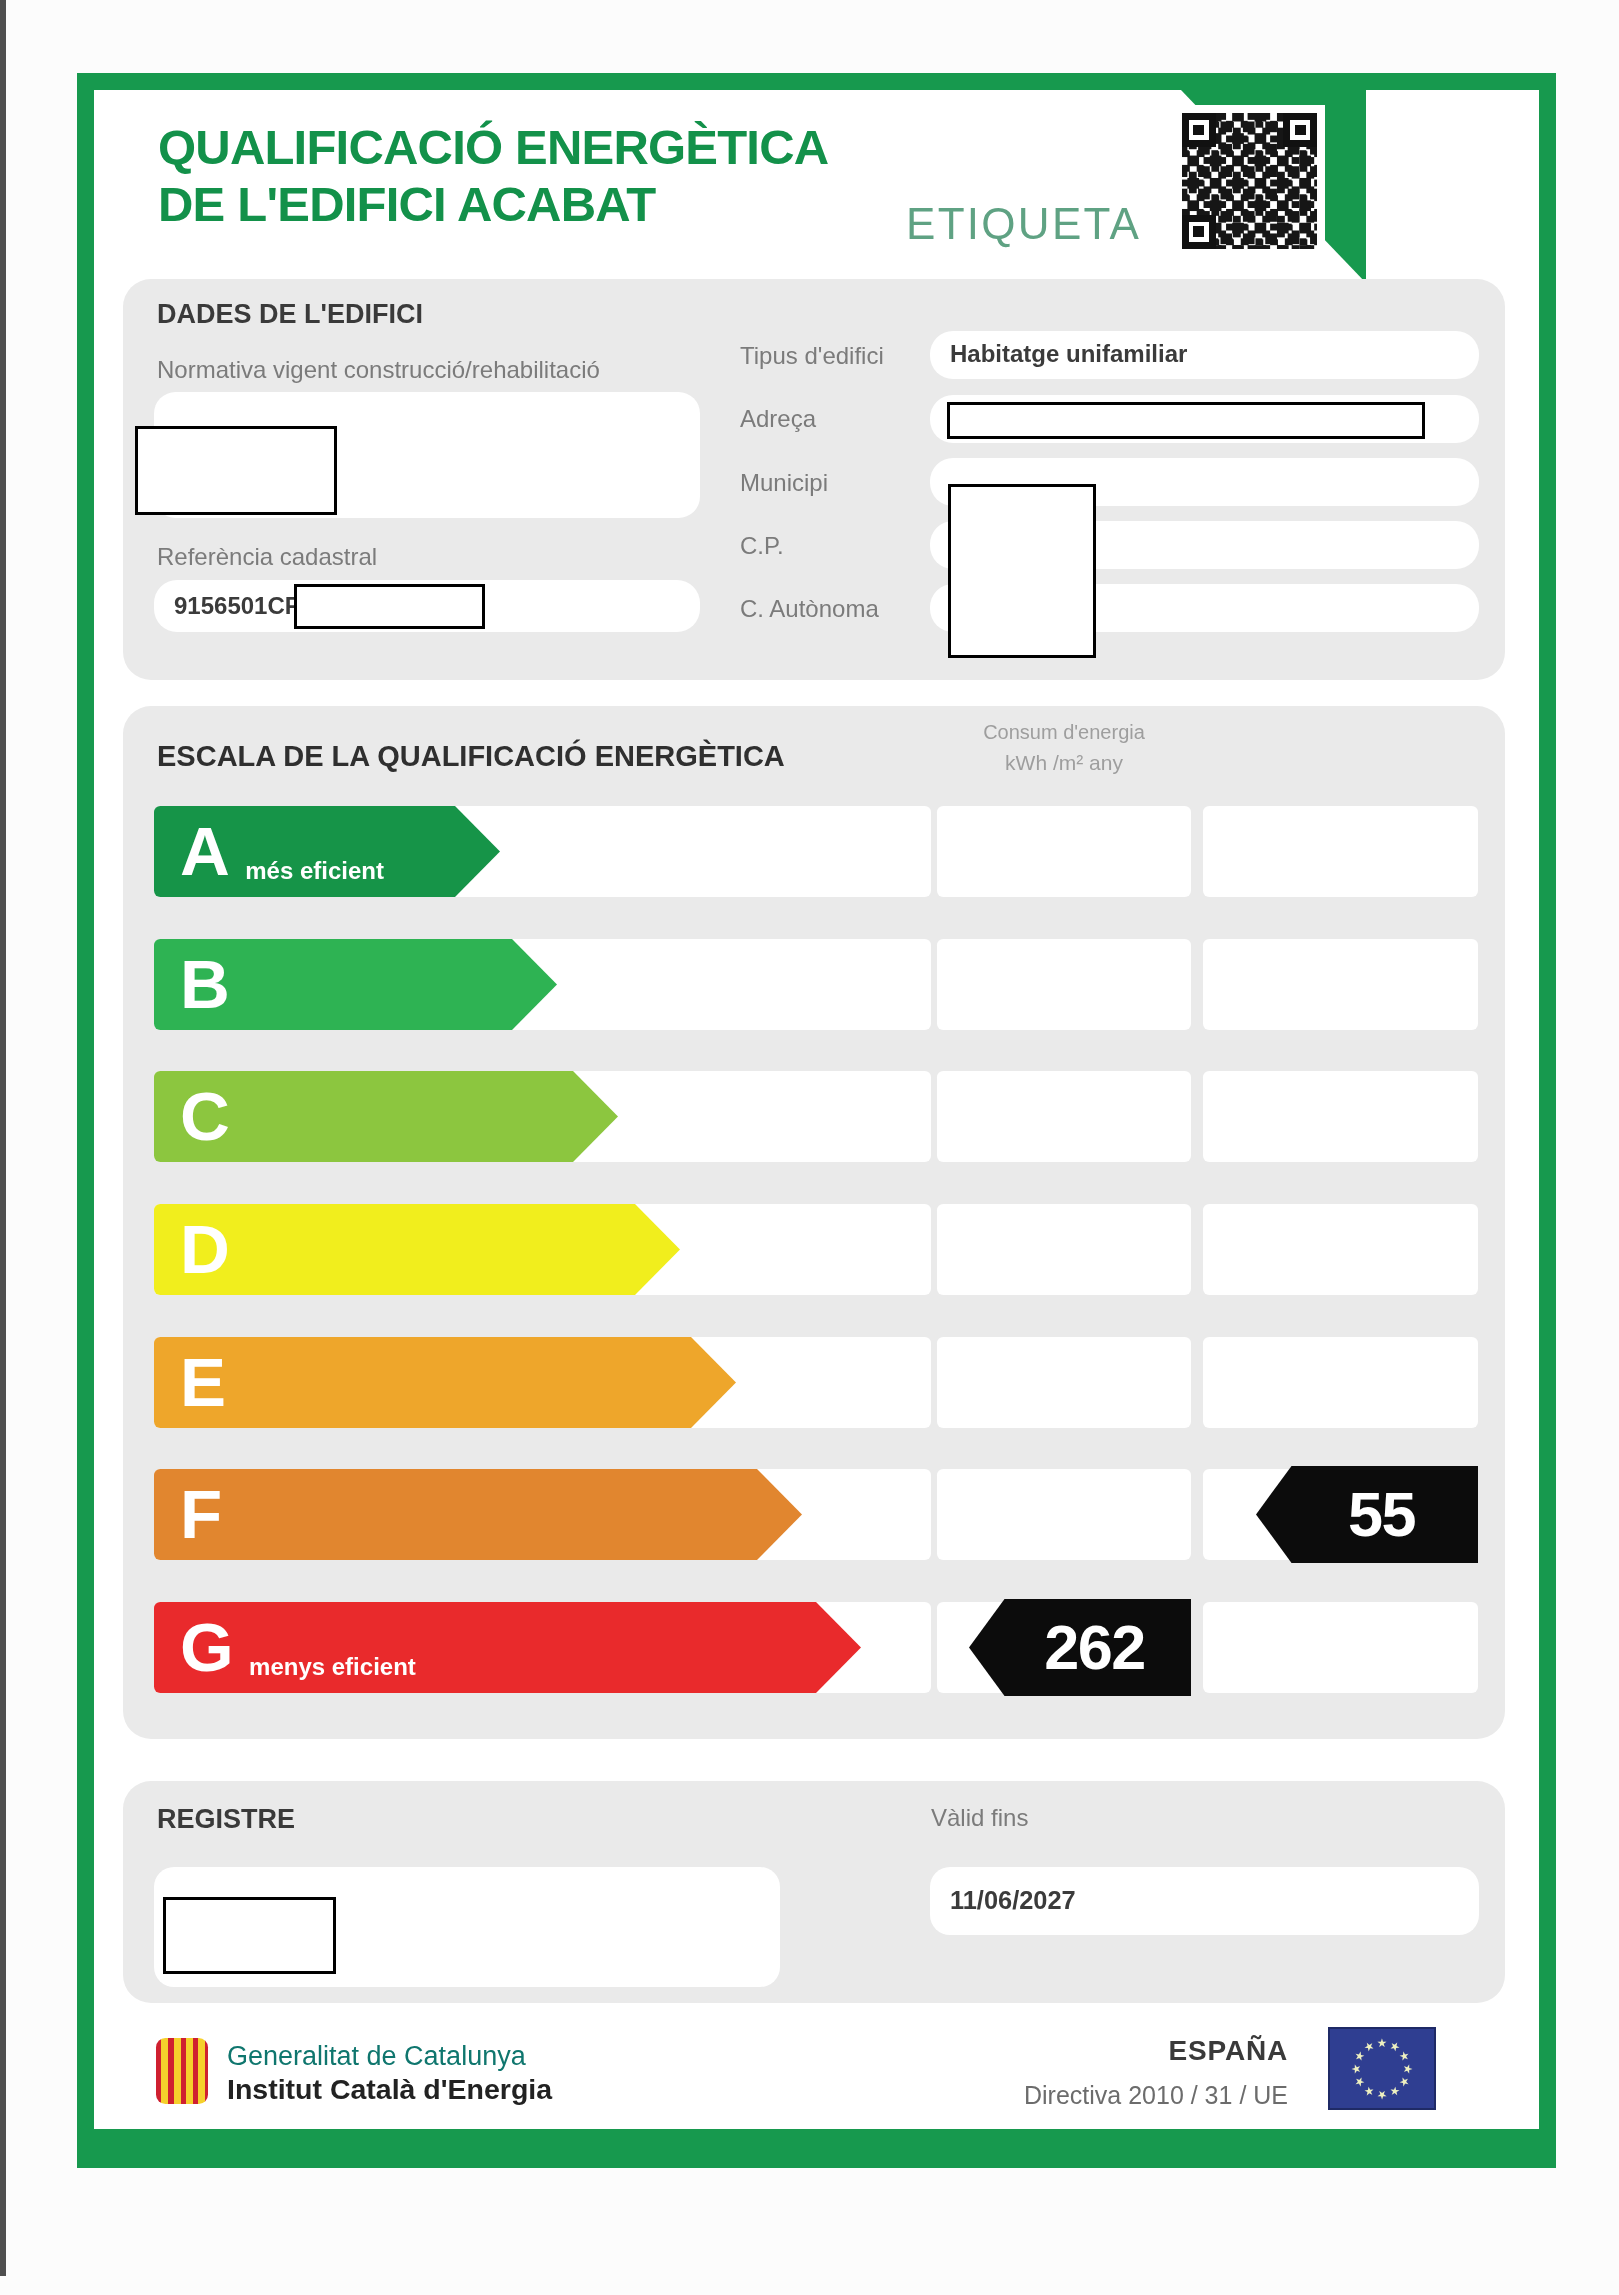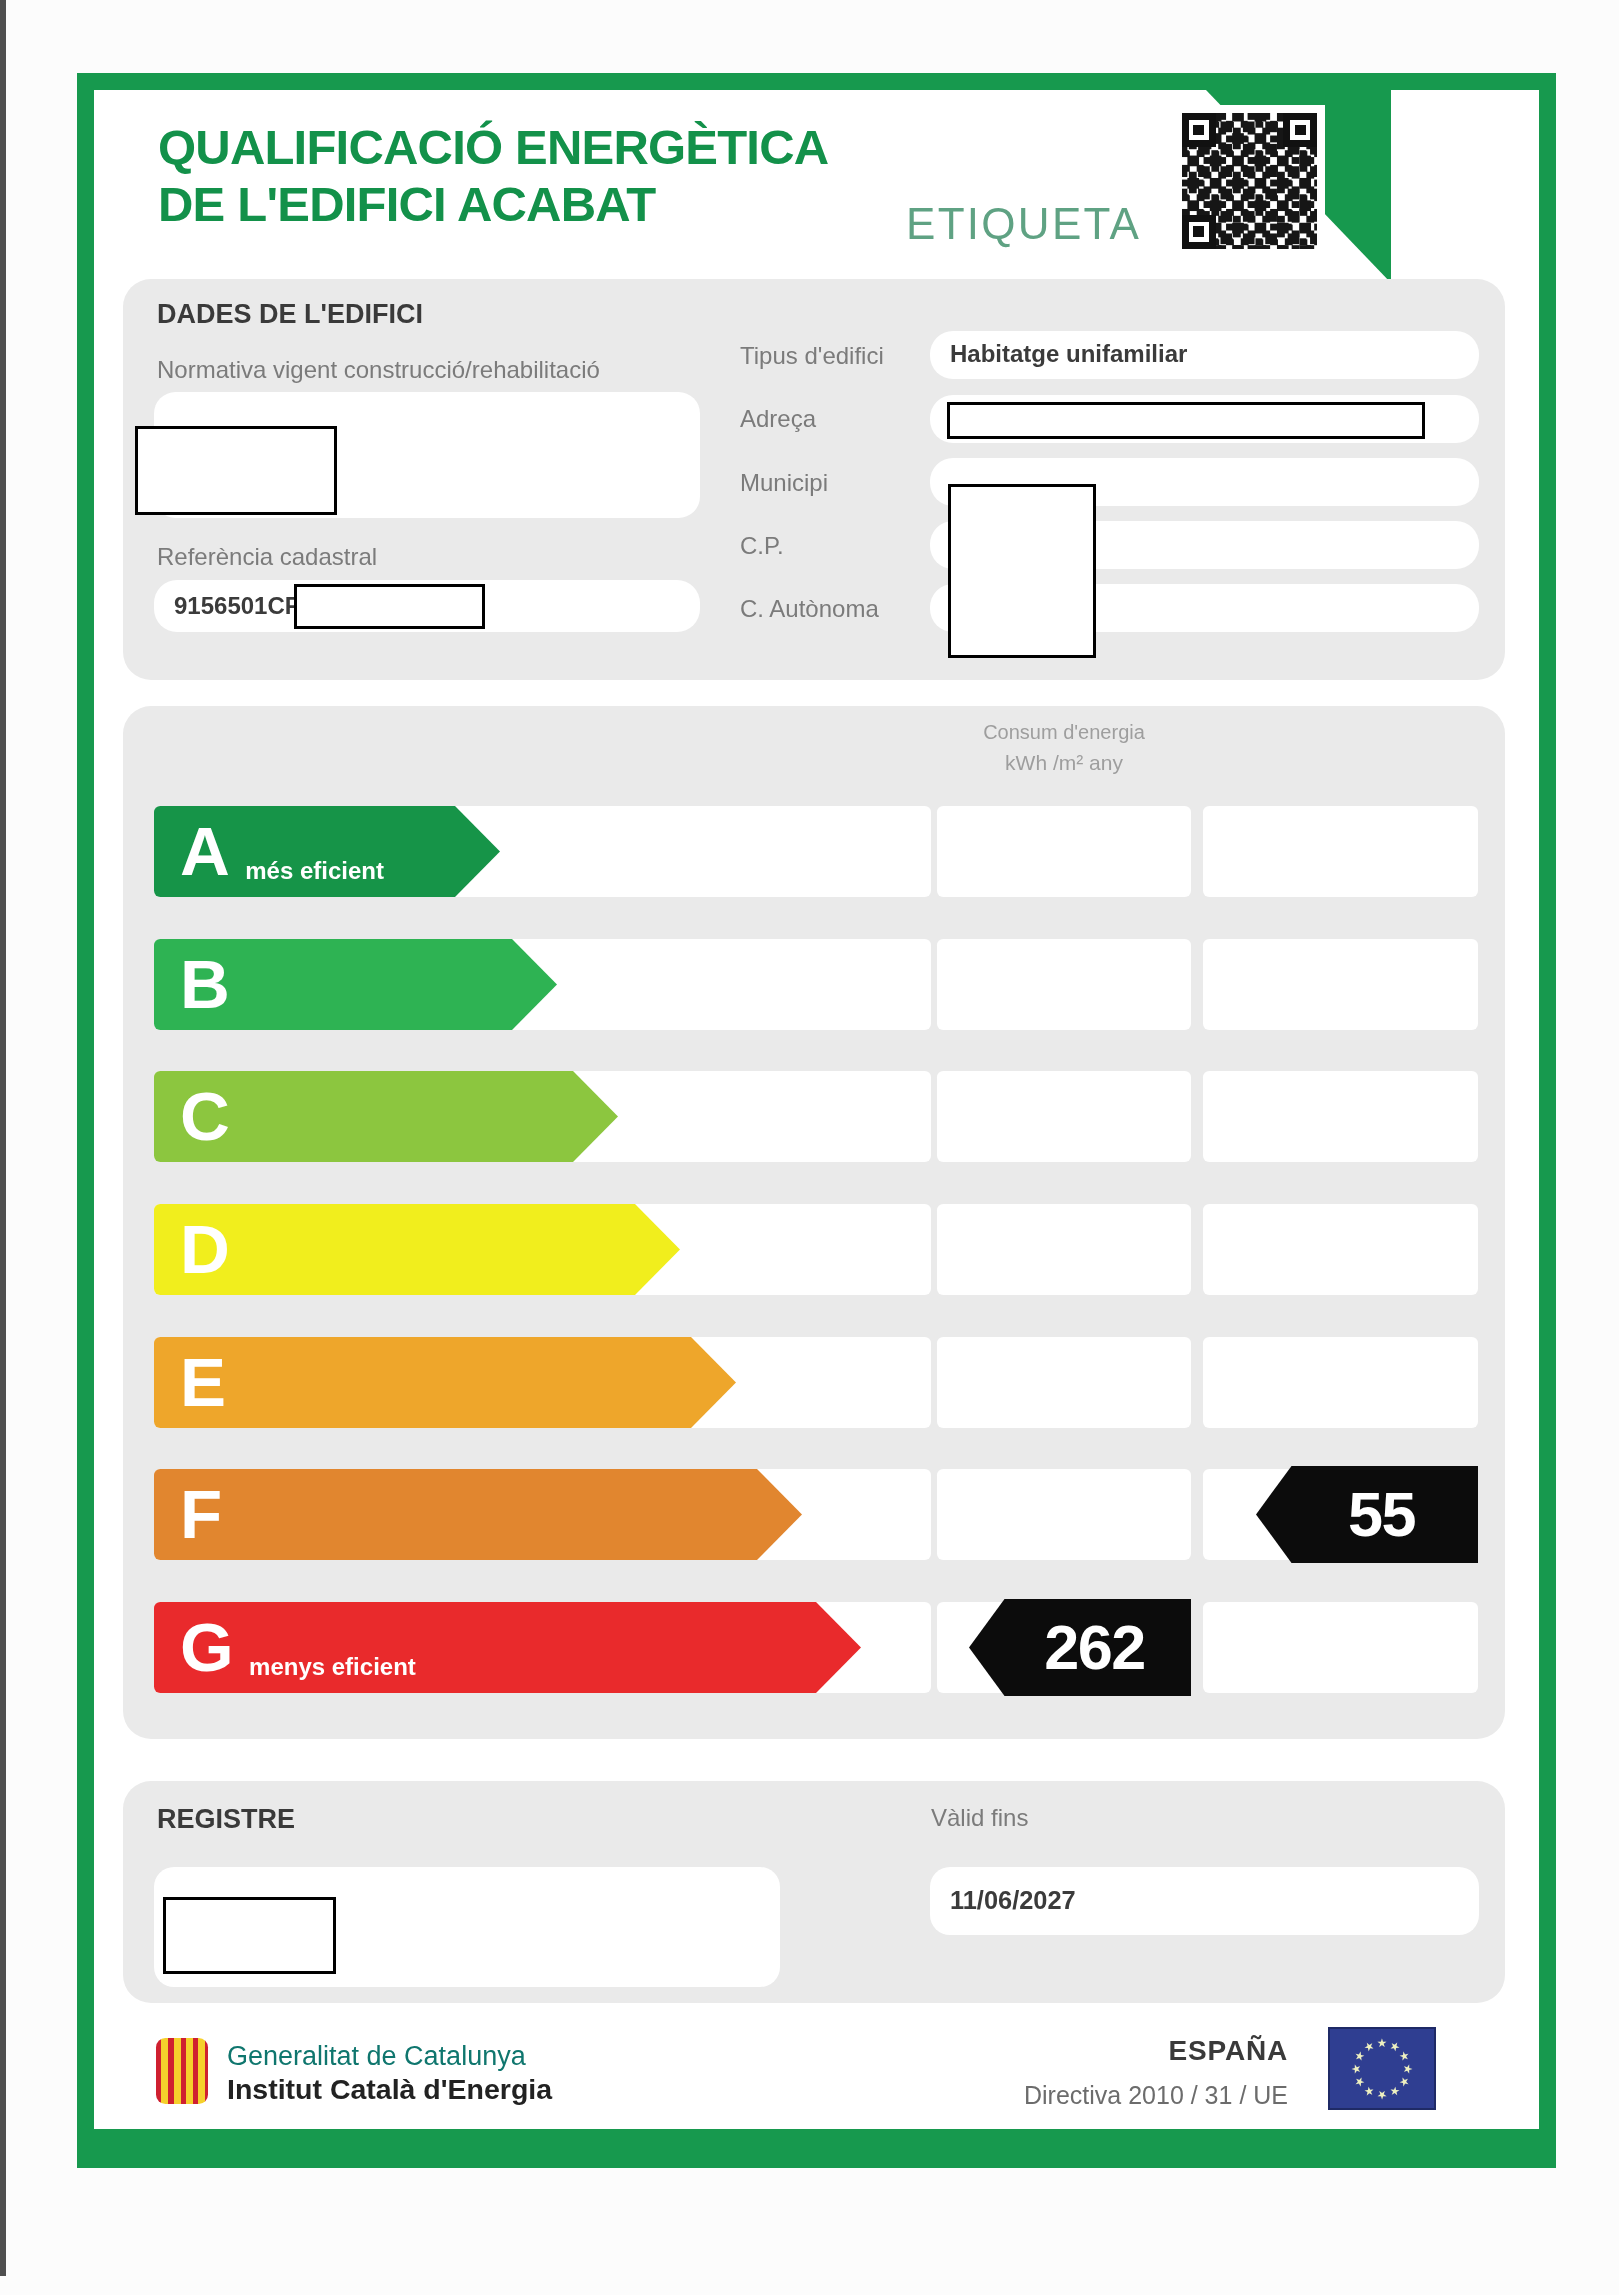--- a/index.html
+++ b/index.html
@@ -11,21 +11,21 @@
   }
   .scan-edge{position:absolute;left:0;top:0;width:6.2px;height:2276px;background:#4f4f4f;}
 
   
   .card{
     position:absolute;left:77px;top:73px;width:1479px;height:2095px;
     box-sizing:border-box;background:#ffffff;
     border-style:solid;border-color:#17994e;
     border-width:17px 17px 39px 17px;
   }
-  .card-content{position:relative;width:1272px;height:2039px;padding-left:25px;}
+  .card-content{position:relative;width:1272px;height:2039px;}
   .corner-triangle{
     position:absolute;top:0;right:0;width:185px;height:193px;
     background:#17994e;clip-path:polygon(0 0,100% 0,100% 100%);
   }
 
   
   .title-line{position:absolute;left:64px;font-weight:bold;font-size:49px;
     letter-spacing:-0.8px;color:#13914a;white-space:nowrap;}
   .title-1{top:29px;}
   .title-2{top:86px;}
@@ -205,20 +205,21 @@
         <span class="value"></span>
       </div>
       <div class="input finput fi-4">
         <span class="value"></span>
       </div>
       <div class="redact redact-adreca"></div>
       <div class="redact redact-tall"></div>
     </div>
 
     <div class="panel panel-escala">
+      <div class="section-title escala-title">ESCALA DE LA QUALIFICACIÓ ENERGÈTICA</div>
 
       <div class="col-head consum">
         <span class="ch-title">Consum d'energia</span>
         <span class="ch-unit">kWh /m² any</span>
       </div>
 
       <div class="scale-row r0">
         <div class="strip">
           <div class="arrow w-a" style="background-color: rgb(22, 148, 72);">
             <span class="letter">A</span>

